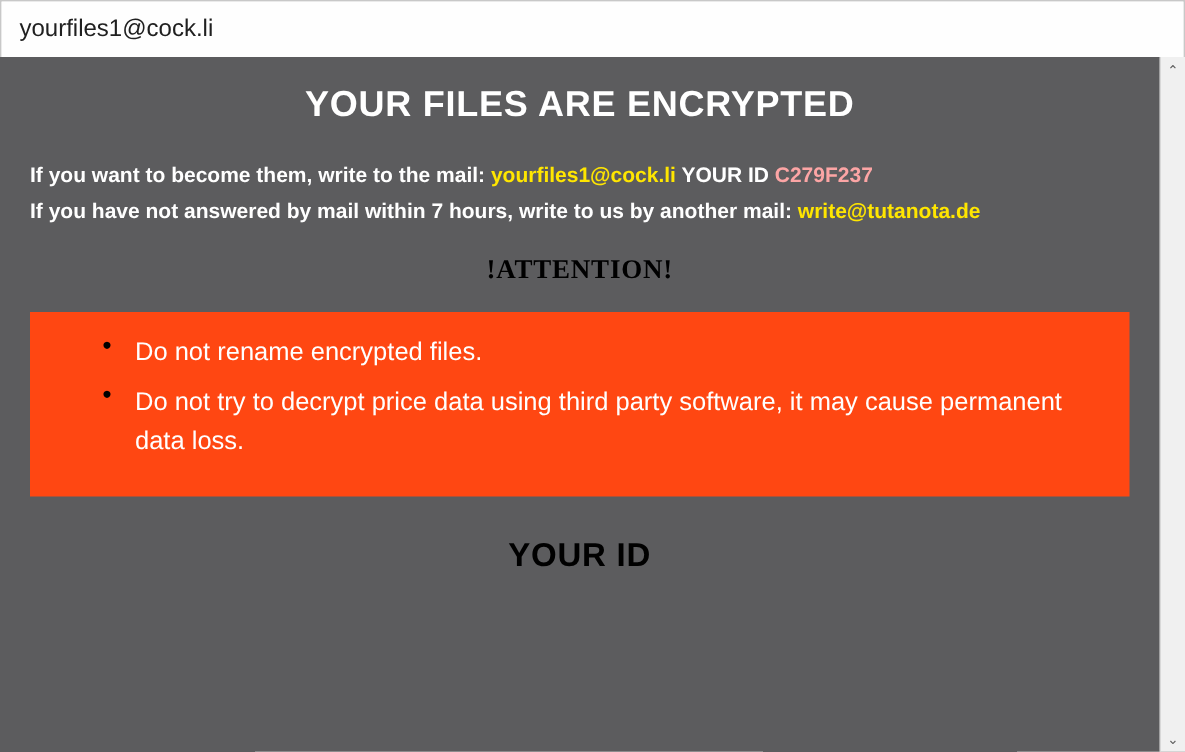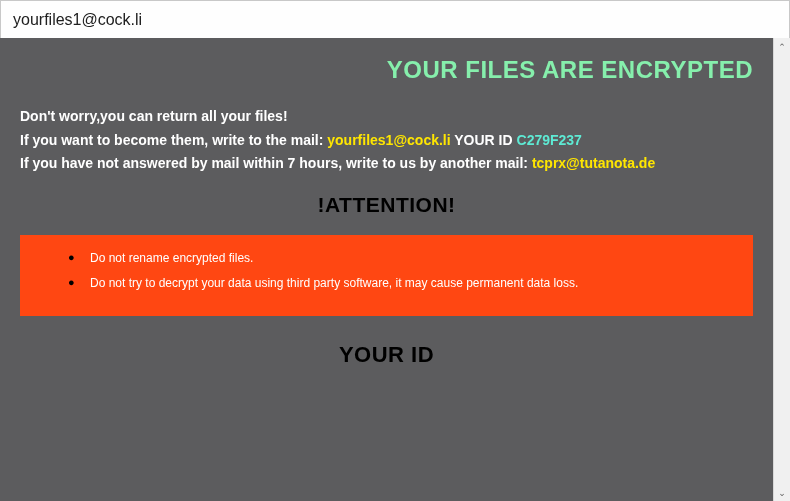--- a/index.html
+++ b/index.html
@@ -44,55 +44,56 @@
   }
   .scroll-btn {
     width: 17px; height: 17px;
     display: flex; align-items: center; justify-content: center;
     font-size: 9px; color: #606060;
     cursor: pointer;
     user-select: none;
   }
   .scroll-track { flex: 1; }
   h1.main-head {
-    color: #86efac;
+    color: #ffffff;
     font-size: 24px;
     font-weight: 700;
-    text-align: right;
+    text-align: center;
     margin-bottom: 22px;
     letter-spacing: 0.5px;
   }
   .intro p {
     font-size: 14px;
     font-weight: 700;
     line-height: 1.55;
     color: #fff;
     margin-bottom: 2px;
   }
   .intro .email1 { color: #ffe600; font-weight: 700; }
-  .intro .id    { color: #5eead4; font-weight: 700; }
+  .intro .id    { color: #fca5a5; font-weight: 700; }
   .intro .email2{ color: #ffe600; font-weight: 700; }
   h2.attention {
     color: #000;
-    font-size: 21px;
+    font-size: 18px;
     font-weight: 700;
     text-align: center;
     margin: 18px 0 18px 0;
     letter-spacing: 0.5px;
+    font-family: Liberation Serif, serif;
   }
   .warnbox {
     background: #ff4712;
     color: #fff;
     margin: 0 0 26px 0;
     padding: 14px 28px 18px 48px;
   }
   .warnbox ul { list-style: none; }
   .warnbox li {
     position: relative;
-    font-size: 12px;
+    font-size: 17px;
     line-height: 1.55;
     margin-bottom: 6px;
     padding-left: 22px;
   }
   .warnbox li::before {
     content: "●";
     position: absolute;
     left: 0; top: 0;
     color: #000;
     font-size: 11px;
@@ -123,39 +124,38 @@
   <span>yourfiles1@cock.li</span>
 </div>
 
 <div class="viewport">
 
   <div class="content">
 
     <h1 class="main-head">YOUR FILES ARE ENCRYPTED</h1>
 
     <div class="intro">
-      <p>Don't worry,you can return all your files!</p>
       <p>
         <span>If you want to become them, write to the mail: </span>
         <span class="email1">yourfiles1@cock.li</span>
         <span>  YOUR ID </span>
         <span class="id">C279F237</span>
       </p>
       <p>
         <span>If you have not answered by mail within 7 hours, write to us by another mail: </span>
-        <span class="email2">tcprx@tutanota.de</span>
+        <span class="email2">write@tutanota.de</span>
       </p>
     </div>
 
     <h2 class="attention">!ATTENTION!</h2>
 
     <div class="warnbox">
       <ul>
         <li>Do not rename encrypted files.</li>
-        <li>Do not try to decrypt your data using third party software, it may cause permanent data loss.</li>
+        <li>Do not try to decrypt price data using third party software, it may cause permanent data loss.</li>
       </ul>
     </div>
 
     <h2 class="your-id">YOUR ID</h2>
 
     <div class="wm"></div>
   </div>
 
   <div class="scrollbar">
     <div class="scroll-btn">

